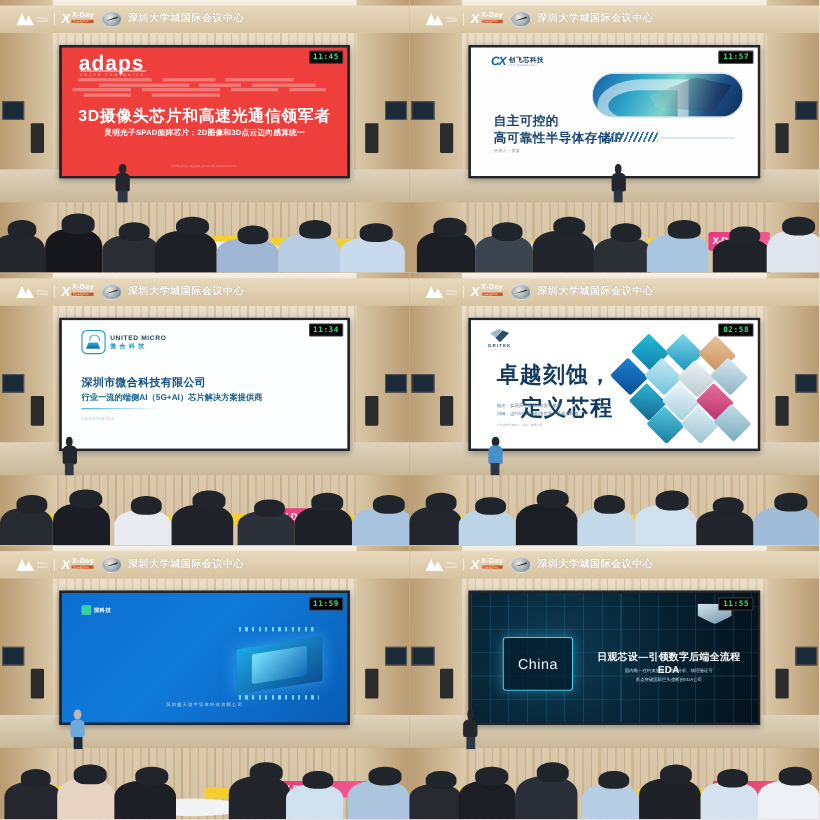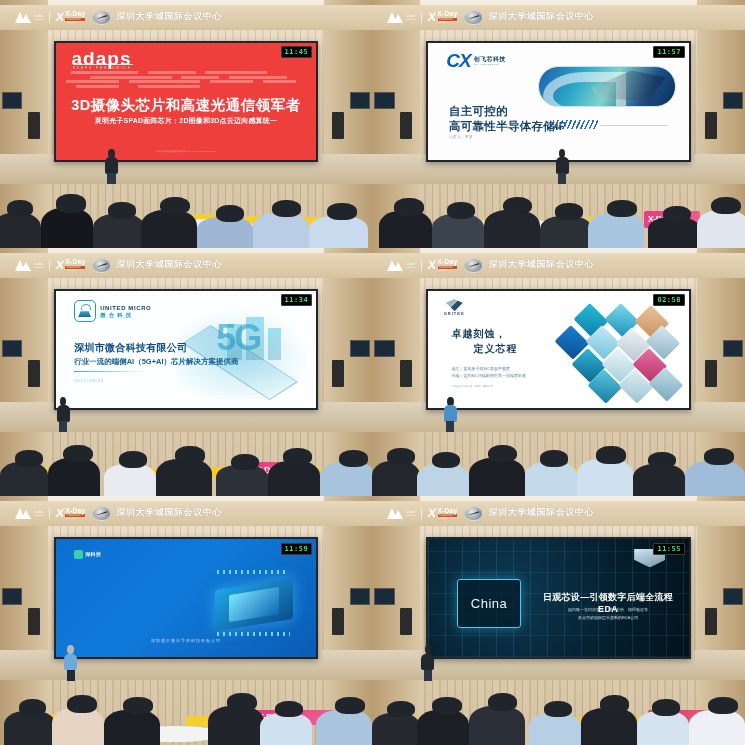--- a/index.html
+++ b/index.html
@@ -89,21 +89,21 @@
   .s-red h1{position:absolute;left:0;right:0;top:45%;margin:0;text-align:center;
     color:#fff;font-size:14.5px;font-weight:bold;letter-spacing:.5px;}
   .s-red h2{position:absolute;left:0;right:0;top:62%;margin:0;text-align:center;
     color:#fff;font-size:7px;font-weight:bold;letter-spacing:.2px;}
   .s-red .fine{position:absolute;left:0;right:0;bottom:6%;text-align:center;
     color:rgba(255,255,255,.45);font-size:2.4px;line-height:1.5;}
 
   
   .s-white{background:#fdfdfd;}
   .cx-logo{position:absolute;left:7%;top:7%;display:flex;align-items:center;gap:3px;}
-  .cx-mark{font-size:19px;font-weight:bold;color:#0b63b0;font-style:italic;letter-spacing:-1px;line-height:1;}
+  .cx-mark{font-size:11px;font-weight:bold;color:#0b63b0;font-style:italic;letter-spacing:-1px;line-height:1;}
   .cx-name{line-height:1.05;}
   .cx-cn{font-size:6px;font-weight:bold;color:#10406f;letter-spacing:.4px;}
   .cx-en{font-size:2.2px;color:#6d8aa5;letter-spacing:.4px;}
   .cx-img{position:absolute;right:5%;top:20%;width:52%;height:33%;
     border-radius:40px 40px 40px 40px;overflow:hidden;
     background:linear-gradient(120deg,#1a5fa8 0%,#2fa8c9 30%,#7fd4cb 52%,#1b4d86 78%,#0d2f56 100%);
     border:1px solid #cfe0ee;}
   .cx-img:after{content:"";position:absolute;left:38%;top:8%;width:55%;height:80%;
     background:linear-gradient(75deg,rgba(255,255,255,.18),rgba(10,30,60,.55));
     clip-path:polygon(0% 55%,55% 0%,100% 22%,78% 100%,8% 88%);}
@@ -145,21 +145,21 @@
   .um-bld{position:absolute;background:linear-gradient(180deg,rgba(80,205,230,.55),rgba(20,110,160,.25));}
 
   
   .s-gr{background:#ffffff;}
   .gr-logo{position:absolute;left:6%;top:7%;text-align:center;}
   .gr-mark{width:17px;height:12px;margin:0 auto;
     background:linear-gradient(135deg,#9fb6c4 0 45%,#2b4f6b 45% 100%);
     clip-path:polygon(0 30%,48% 0,100% 30%,52% 100%);}
   .gr-txt{font-size:4px;color:#2b4f6b;letter-spacing:1px;font-weight:bold;}
   .s-gr h1{position:absolute;left:9%;top:30%;margin:0;color:#123a5e;
-    font-size:10px;font-weight:bold;line-height:1.5;letter-spacing:1px;}
+    font-size:20px;font-weight:bold;line-height:1.5;letter-spacing:1px;}
   .s-gr h1 span{display:block;}
   .s-gr h1 span.i{margin-left:22px;}
   .gr-sub{position:absolute;left:9%;top:64%;color:#5a7d96;font-size:4px;line-height:1.7;}
   .gr-fine{position:absolute;left:9%;top:80%;color:#93a9ba;font-size:2.6px;line-height:1.6;}
   .gr-grid{position:absolute;right:1%;top:12%;width:53%;height:80%;}
   .gr-tile{position:absolute;width:19%;height:24%;transform:rotate(45deg);border-radius:2px;}
 
   
   .s-blue{background:linear-gradient(135deg,#0b6fd1 0%,#0f7ada 45%,#0a5cb4 100%);}
   .s-blue .bl-logo{position:absolute;left:7%;top:9%;display:flex;align-items:center;gap:2px;}
@@ -429,27 +429,20 @@
 
     <div class="screen">
       <div class="slide s-um">
         <div class="um-logo">
           <div class="um-badge"></div>
           <div class="um-name">
             <div class="um-en">UNITED MICRO</div>
             <div class="um-cn">微合科技</div>
           </div>
         </div>
-        <div class="um-art">
-          <div class="um-iso"></div>
-          <div class="um-bld" style="left:38%;top:18%;width:11%;height:40%"></div>
-          <div class="um-bld" style="left:52%;top:10%;width:13%;height:48%"></div>
-          <div class="um-bld" style="left:68%;top:22%;width:10%;height:36%"></div>
-          <div class="um-5g">5G</div>
-        </div>
         <h1>深圳市微合科技有限公司</h1>
         <h2>行业一流的端侧AI（5G+AI）芯片解决方案提供商</h2>
         <div class="um-rule"></div>
         <div class="um-date">2025/08/04</div>
         <div class="clock">11:34</div>
       </div>
     </div>
 
     <div class="presenter-fig" style="left:15%">
       <div class="h"></div>

